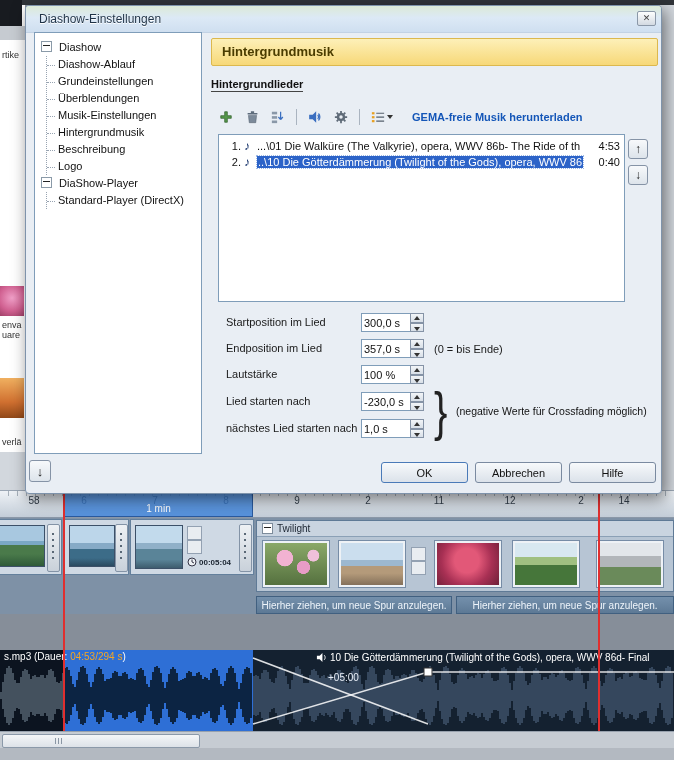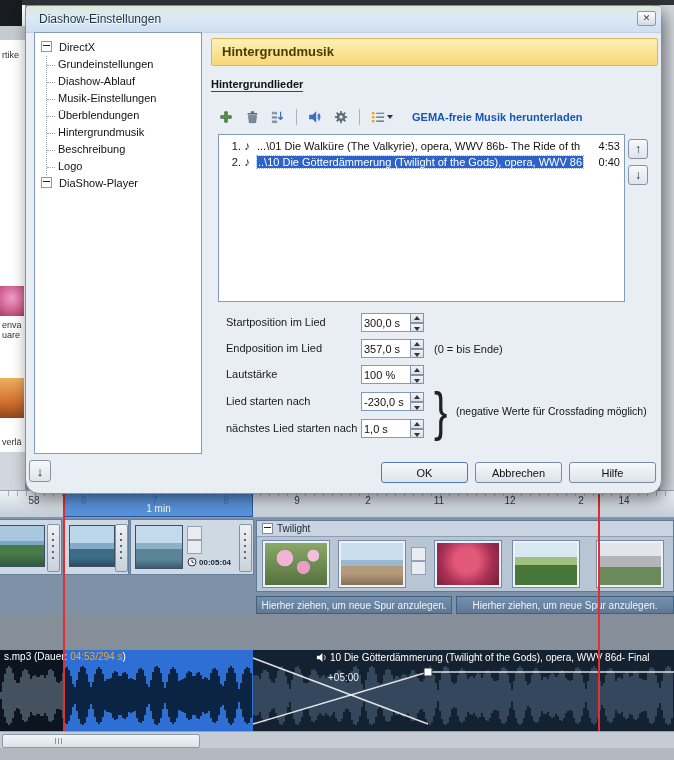--- a/index.html
+++ b/index.html
@@ -69,21 +69,21 @@
   .hthumb{position:absolute;left:2px;top:2px;width:196px;height:12px;
     background:linear-gradient(#f4f6f8,#dde2e8);border:1px solid #8b99a9;border-radius:2px}
   .hthumb::after{content:"";position:absolute;left:52px;top:3px;width:1px;height:6px;background:#8a96a4;
     box-shadow:3px 0 0 #8a96a4,6px 0 0 #8a96a4}
   .bstrip{left:0;top:748px;width:674px;height:12px;background:#b3b9c1}
 
   .ph{position:absolute;top:490px;width:2px;height:241px;background:#e02f2f;z-index:5}
 
   
   .dialog{left:25px;top:5px;width:635px;height:487px;background:#e9eef4;border:1px solid #7e93ab;
-    border-radius:14px;box-shadow:3px 5px 16px rgba(0,0,0,.5);z-index:10}
+    border-radius:4px;box-shadow:3px 5px 16px rgba(0,0,0,.5);z-index:10}
   .titlebar{position:absolute;left:0;top:0;right:0;height:26px;border-radius:3px 3px 0 0;
     background:linear-gradient(#f5fafd,#dcead7 0%,#dce9f6 45%,#cfdff0);border-bottom:1px solid #c2d2e4}
   .title{position:absolute;left:13px;top:6px;font-size:12px;color:#1f3347;text-shadow:0 1px 0 #fff}
   .closebtn{position:absolute;right:5px;top:5px;width:19px;height:15px;font-size:9px;line-height:13px;
     text-align:center;color:#444;background:linear-gradient(#fdfefe,#d3dae2);border:1px solid #8b98a8;border-radius:2px;padding:0}
 
   .tree{position:absolute;left:8px;top:26px;width:168px;height:422px;background:#fff;
     border:1px solid #7f9db9;box-sizing:border-box;padding:6px 4px;overflow:hidden}
   .tnode{height:17px;line-height:17px;white-space:nowrap}
   .expander{display:inline-block;width:9px;height:9px;border:1px solid #8a9aa8;background:#fff;
@@ -614,34 +614,37 @@
 
   <div class="abs dialog">
     <div class="titlebar">
       <span class="title">Diashow-Einstellungen</span>
       <button class="closebtn">✕</button>
     </div>
 
     <div class="tree">
       <div class="tnode">
         <span class="expander"></span>
-        <span class="tlabel">DirectX</span>
+        <span class="tlabel">Diashow</span>
       </div>
       <div class="tkids">
+        <div class="tnode"><span class="tlabel">Diashow-Ablauf</span></div>
         <div class="tnode"><span class="tlabel">Grundeinstellungen</span></div>
-        <div class="tnode"><span class="tlabel">Diashow-Ablauf</span></div>
+        <div class="tnode"><span class="tlabel">Überblendungen</span></div>
         <div class="tnode"><span class="tlabel">Musik-Einstellungen</span></div>
-        <div class="tnode"><span class="tlabel">Überblendungen</span></div>
         <div class="tnode"><span class="tlabel">Hintergrundmusik</span></div>
         <div class="tnode"><span class="tlabel">Beschreibung</span></div>
         <div class="tnode"><span class="tlabel">Logo</span></div>
       </div>
       <div class="tnode">
         <span class="expander"></span>
         <span class="tlabel">DiaShow-Player</span>
+      </div>
+      <div class="tkids">
+        <div class="tnode"><span class="tlabel">Standard-Player (DirectX)</span></div>
       </div>
     </div>
 
     <div class="pagehdr">Hintergrundmusik</div>
     <span class="seclabel">Hintergrundlieder</span>
 
     <div class="toolbar">
       <button class="tbtn">
         <svg width="14" height="14" viewBox="0 0 16 16">
           <path d="M6.5 2h3v4.5H14v3H9.5V14h-3V9.5H2v-3h4.5z" fill="#55974b" stroke="#2e5c28" stroke-width=".8"></path>

